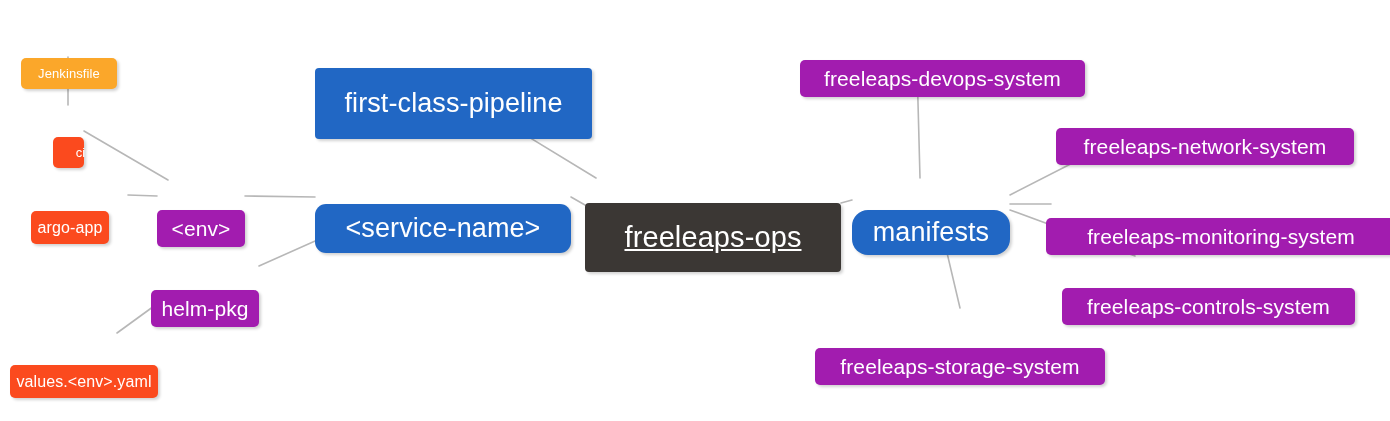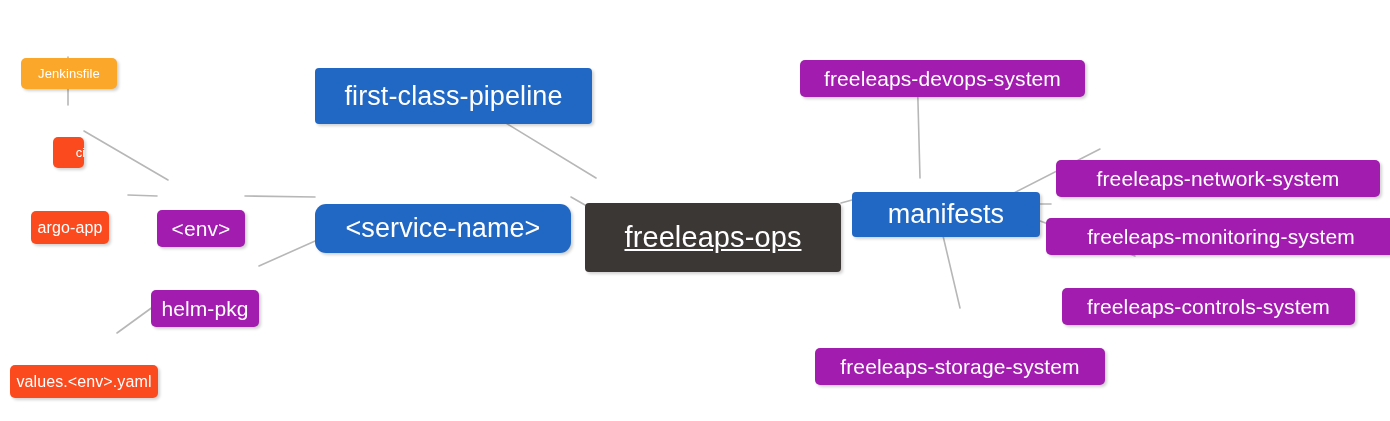--- a/index.html
+++ b/index.html
@@ -73,27 +73,27 @@
       <line x1="172" y1="293" x2="117" y2="333" stroke="#b7b7b7" stroke-width="1.6" stroke-linecap="round"></line>
       <line x1="920" y1="178" x2="917" y2="65" stroke="#b7b7b7" stroke-width="1.6" stroke-linecap="round"></line>
       <line x1="1010" y1="195" x2="1100" y2="149" stroke="#b7b7b7" stroke-width="1.6" stroke-linecap="round"></line>
       <line x1="1010" y1="204" x2="1051" y2="204" stroke="#b7b7b7" stroke-width="1.6" stroke-linecap="round"></line>
       <line x1="1010" y1="210" x2="1135" y2="256" stroke="#b7b7b7" stroke-width="1.6" stroke-linecap="round"></line>
       <line x1="940" y1="223" x2="960" y2="308" stroke="#b7b7b7" stroke-width="1.6" stroke-linecap="round"></line>
     </svg>
   <div id="node-layer">
       <div class="node n-root sz-root" style="left: 585px; top: 171px; width: 256px; height: 69px; text-decoration: underline;">freeleaps-ops</div>
       <div class="node n-blue sz-1" style="left: 315px; top: 172px; width: 256px; height: 49px; border-radius: 11px;">&lt;service-name&gt;</div>
-      <div class="node n-blue sz-1" style="left: 315px; top: 36px; width: 277px; height: 56px;">first-class-pipeline</div>
-      <div class="node n-blue sz-1" style="left: 852px; top: 160px; width: 188px; height: 45px;">manifests</div>
+      <div class="node n-blue sz-1" style="left: 315px; top: 36px; width: 277px; height: 71px;">first-class-pipeline</div>
+      <div class="node n-blue sz-1" style="left: 852px; top: 178px; width: 158px; height: 45px; border-radius: 16px;">manifests</div>
       <div class="node n-green sz-2" style="left: 157px; top: 178px; width: 88px; height: 37px;">&lt;env&gt;</div>
       <div class="node n-green sz-2" style="left: 151px; top: 258px; width: 108px; height: 37px;">helm-pkg</div>
       <div class="node n-red sz-4" style="left: 53px; top: 105px; width: 31px; height: 31px; padding-left: 24px;">ci</div>
       <div class="node n-orange sz-4" style="left: 21px; top: 26px; width: 96px; height: 31px;">Jenkinsfile</div>
       <div class="node n-red sz-3" style="left: 31px; top: 179px; width: 78px; height: 33px;">argo-app</div>
       <div class="node n-red sz-3" style="left: 10px; top: 333px; width: 148px; height: 33px;">values.&lt;env&gt;.yaml</div>
       <div class="node n-green sz-2" style="left: 800px; top: 28px; width: 285px; height: 37px;">freeleaps-devops-system</div>
-      <div class="node n-green sz-2" style="left: 1056px; top: 128px; width: 324px; height: 37px;">freeleaps-network-system</div>
+      <div class="node n-green sz-2" style="left: 1056px; top: 96px; width: 298px; height: 37px;">freeleaps-network-system</div>
       <div class="node n-green sz-2" style="left: 1046px; top: 186px; width: 350px; height: 37px;">freeleaps-monitoring-system</div>
       <div class="node n-green sz-2" style="left: 1062px; top: 256px; width: 293px; height: 37px;">freeleaps-controls-system</div>
       <div class="node n-green sz-2" style="left: 815px; top: 316px; width: 290px; height: 37px;">freeleaps-storage-system</div>
     </div>
 </div>
 
 </body></html>

